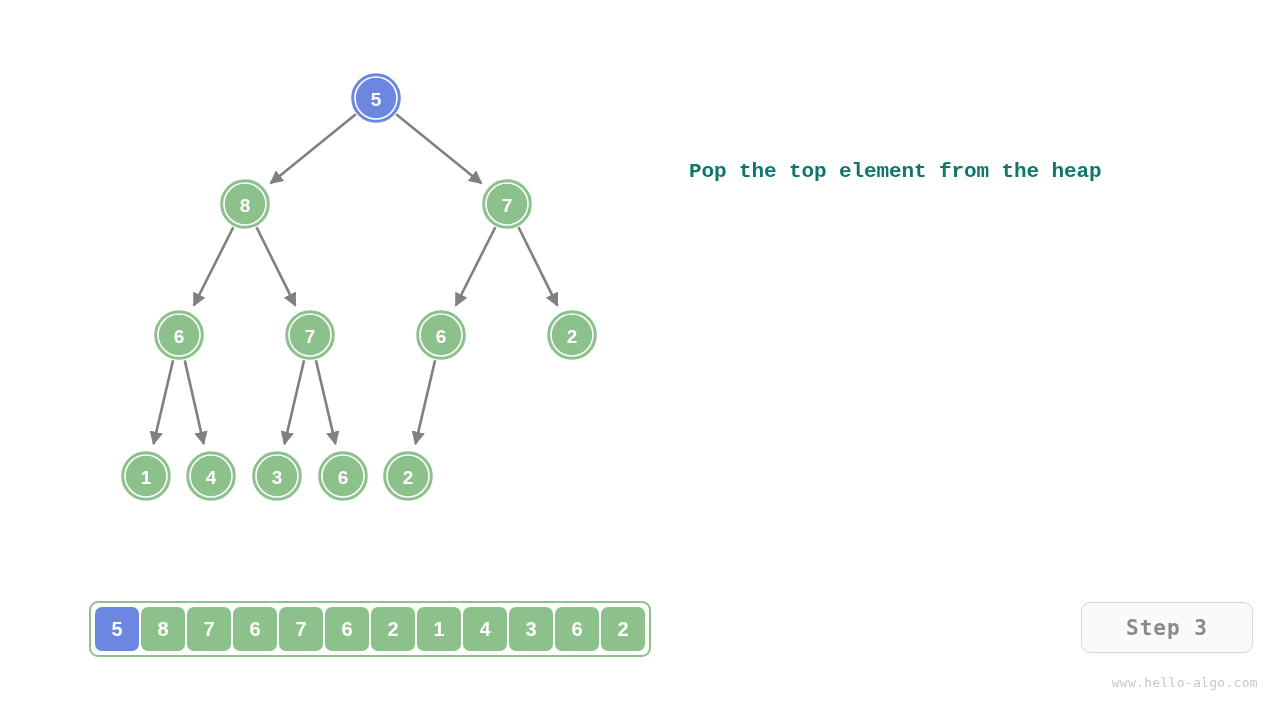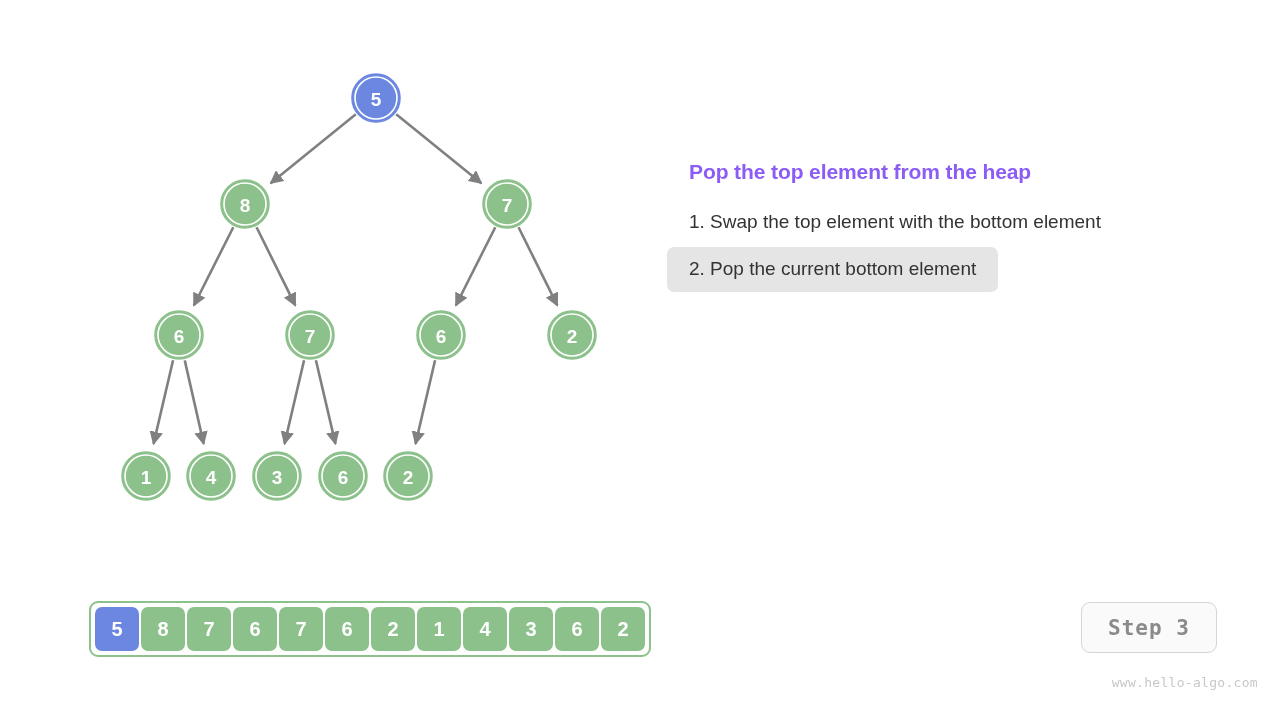--- a/index.html
+++ b/index.html
@@ -43,23 +43,24 @@
   
   #panel {
     position: absolute;
     left: 667px;
     top: 160px;
     width: 560px;
   }
   #panel-title {
     font-size: 21px;
     font-weight: 700;
-    color: #8b5cf6;
+    color: #0f766e;
     margin: 0 0 16px 22px;
     letter-spacing: -0.1px;
+    font-family: Liberation Mono, monospace;
   }
   .step-line {
     font-size: 19px;
     color: #333333;
     padding: 10px 22px 11px 22px;
     border-radius: 7px;
     margin-bottom: 2px;
     display: inline-block;
     line-height: 1.25;
   }
@@ -95,21 +96,21 @@
   }
   .cell.sel {
     background: #6c87e0;
   }
 
   
   #step-badge {
     position: absolute;
     left: 1081px;
     top: 602px;
-    width: 136px;
+    width: 172px;
     height: 51px;
     border: 1px solid #d6d6d6;
     border-radius: 9px;
     background: #fafafa;
     display: flex;
     align-items: center;
     justify-content: center;
     box-sizing: border-box;
   }
   #step-badge span {
@@ -215,21 +216,20 @@
         <g>
           <circle cx="408" cy="476" r="24" fill="#8cc18c" stroke="#8cc18c" stroke-width="1.6"></circle>
           <circle cx="408" cy="476" r="21" fill="#8cc18c" stroke="#ffffff" stroke-width="1.6"></circle>
           <text x="408" y="477" class="node-label">2</text>
         </g>
       </g>
   </svg>
 
   <div id="panel">
     <div id="panel-title">Pop the top element from the heap</div>
-    <div id="step-list"><div class="step-line">1. Swap the top element with the bottom element</div><div class="step-line highlight">2. Pop the current bottom element</div></div>
   </div>
 
   <div id="array-wrap">
       <div class="cell sel">5</div>
       <div class="cell">8</div>
       <div class="cell">7</div>
       <div class="cell">6</div>
       <div class="cell">7</div>
       <div class="cell">6</div>
       <div class="cell">2</div>

